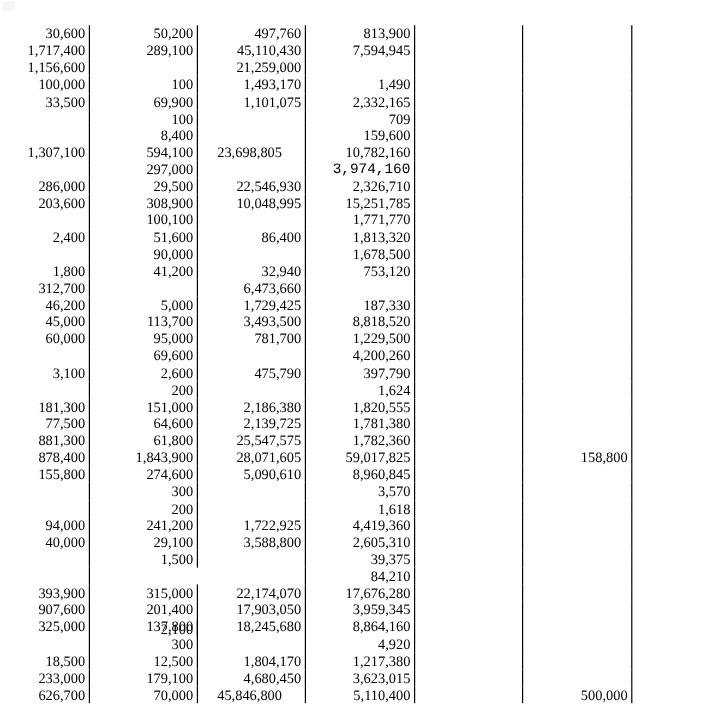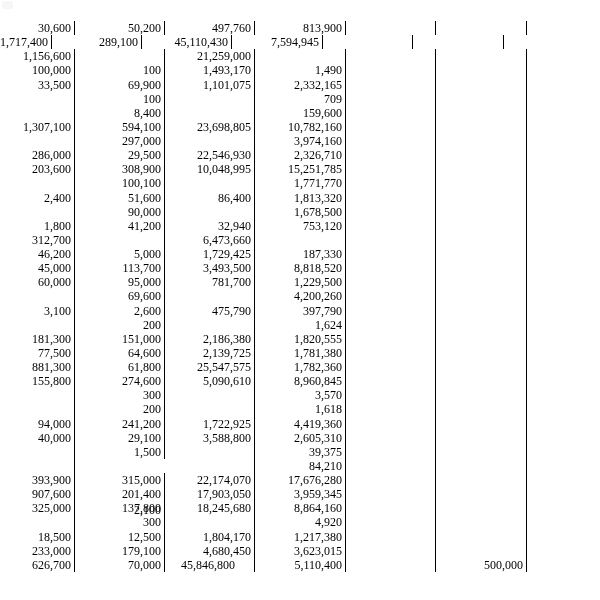--- a/index.html
+++ b/index.html
@@ -59,21 +59,21 @@
       <div class="t-row">
         <div class="t-cell ruled" style="width: 75px;">30,600</div>
         <div class="t-cell ruled" style="width: 90px;">50,200</div>
         <div class="t-cell ruled" style="width: 90px;">497,760</div>
         <div class="t-cell ruled" style="width: 91px;">813,900</div>
         <div class="t-cell ruled" style="width: 90px;"></div>
         <div class="t-cell ruled" style="width: 91px;"></div>
         <div class="t-cell" style="width: 73px;"></div>
       </div>
       <div class="t-row">
-        <div class="t-cell ruled" style="width: 52px;">1,717,400</div>
+        <div class="t-cell ruled" style="width: 75px;">1,717,400</div>
         <div class="t-cell ruled" style="width: 90px;">289,100</div>
         <div class="t-cell ruled" style="width: 90px;">45,110,430</div>
         <div class="t-cell ruled" style="width: 91px;">7,594,945</div>
         <div class="t-cell ruled" style="width: 90px;"></div>
         <div class="t-cell ruled" style="width: 91px;"></div>
         <div class="t-cell" style="width: 73px;"></div>
       </div>
       <div class="t-row">
         <div class="t-cell ruled" style="width: 75px;">1,156,600</div>
         <div class="t-cell ruled" style="width: 90px;"></div>
@@ -115,31 +115,31 @@
         <div class="t-cell ruled" style="width: 90px;">8,400</div>
         <div class="t-cell ruled" style="width: 90px;"></div>
         <div class="t-cell ruled" style="width: 91px;">159,600</div>
         <div class="t-cell ruled" style="width: 90px;"></div>
         <div class="t-cell ruled" style="width: 91px;"></div>
         <div class="t-cell" style="width: 73px;"></div>
       </div>
       <div class="t-row">
         <div class="t-cell ruled" style="width: 75px;">1,307,100</div>
         <div class="t-cell ruled" style="width: 90px;">594,100</div>
-        <div class="t-cell ruled" style="width: 90px;">23,698,805</div>
+        <div class="t-cell ruled" style="width: 90px; text-align: center;">23,698,805</div>
         <div class="t-cell ruled" style="width: 91px;">10,782,160</div>
         <div class="t-cell ruled" style="width: 90px;"></div>
         <div class="t-cell ruled" style="width: 91px;"></div>
         <div class="t-cell" style="width: 73px;"></div>
       </div>
       <div class="t-row">
         <div class="t-cell ruled" style="width: 75px;"></div>
         <div class="t-cell ruled" style="width: 90px;">297,000</div>
         <div class="t-cell ruled" style="width: 90px;"></div>
-        <div class="t-cell ruled" style="width: 91px;">3,974,160</div>
+        <div class="t-cell ruled" style="width: 91px; font-family: Liberation Mono, monospace;">3,974,160</div>
         <div class="t-cell ruled" style="width: 90px;"></div>
         <div class="t-cell ruled" style="width: 91px;"></div>
         <div class="t-cell" style="width: 73px;"></div>
       </div>
       <div class="t-row">
         <div class="t-cell ruled" style="width: 75px;">286,000</div>
         <div class="t-cell ruled" style="width: 90px;">29,500</div>
         <div class="t-cell ruled" style="width: 90px;">22,546,930</div>
         <div class="t-cell ruled" style="width: 91px;">2,326,710</div>
         <div class="t-cell ruled" style="width: 90px;"></div>
@@ -275,20 +275,29 @@
       <div class="t-row">
         <div class="t-cell ruled" style="width: 75px;">881,300</div>
         <div class="t-cell ruled" style="width: 90px;">61,800</div>
         <div class="t-cell ruled" style="width: 90px;">25,547,575</div>
         <div class="t-cell ruled" style="width: 91px;">1,782,360</div>
         <div class="t-cell ruled" style="width: 90px;"></div>
         <div class="t-cell ruled" style="width: 91px;"></div>
         <div class="t-cell" style="width: 73px;"></div>
       </div>
       <div class="t-row">
+        <div class="t-cell ruled" style="width: 75px;">878,400</div>
+        <div class="t-cell ruled" style="width: 90px;">1,843,900</div>
+        <div class="t-cell ruled" style="width: 90px;">28,071,605</div>
+        <div class="t-cell ruled" style="width: 91px;">59,017,825</div>
+        <div class="t-cell ruled" style="width: 90px;"></div>
+        <div class="t-cell ruled" style="width: 91px;">158,800</div>
+        <div class="t-cell" style="width: 73px;"></div>
+      </div>
+      <div class="t-row">
         <div class="t-cell ruled" style="width: 75px;">155,800</div>
         <div class="t-cell ruled" style="width: 90px;">274,600</div>
         <div class="t-cell ruled" style="width: 90px;">5,090,610</div>
         <div class="t-cell ruled" style="width: 91px;">8,960,845</div>
         <div class="t-cell ruled" style="width: 90px;"></div>
         <div class="t-cell ruled" style="width: 91px;"></div>
         <div class="t-cell" style="width: 73px;"></div>
       </div>
       <div class="t-row">
         <div class="t-cell ruled" style="width: 75px;"></div>

